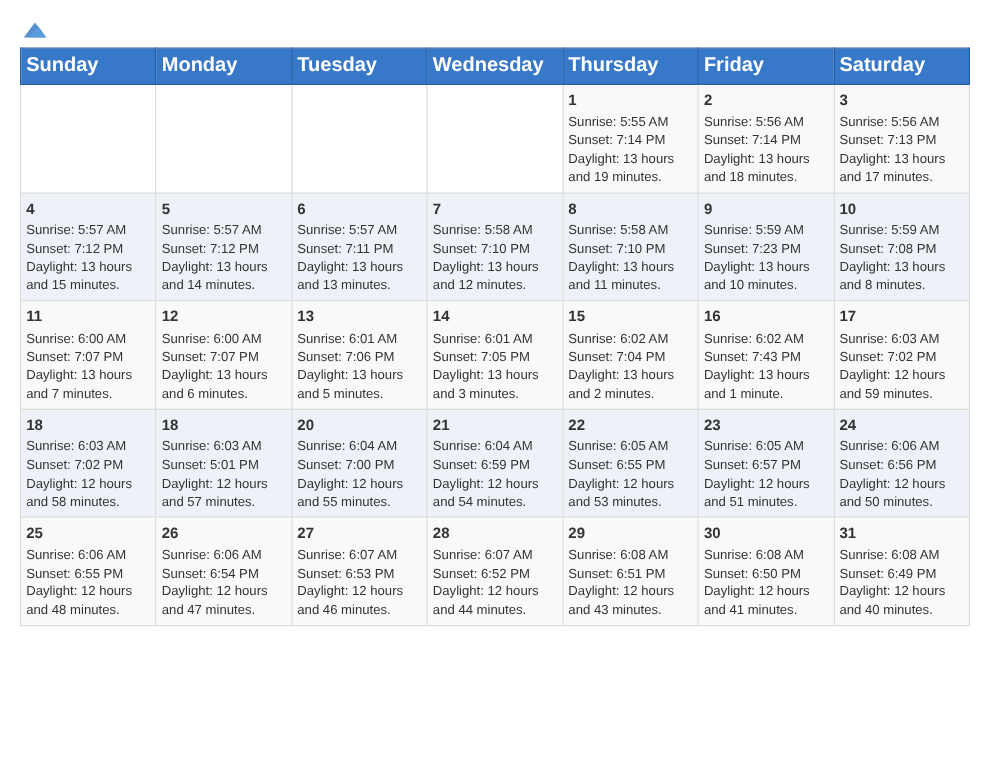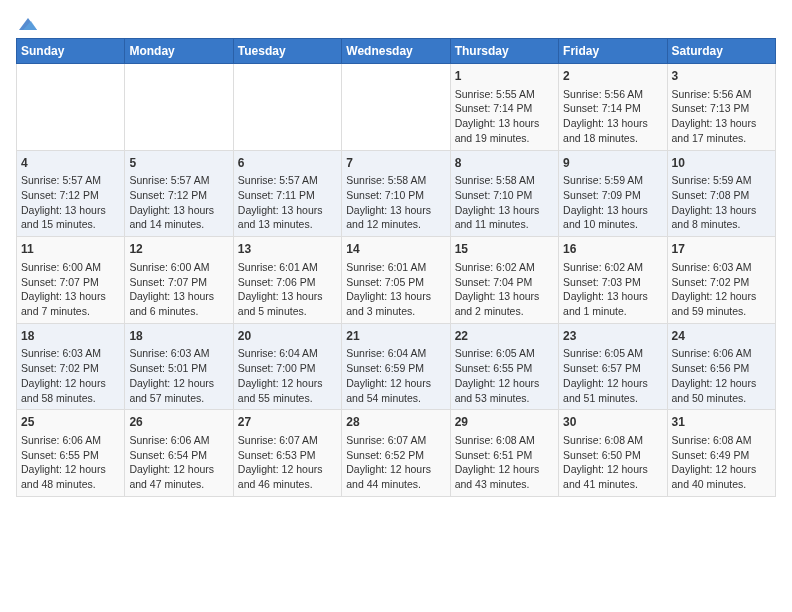--- a/index.html
+++ b/index.html
@@ -35,21 +35,21 @@
       color: #555;
     }
     table {
       width: 100%;
       border-collapse: collapse;
       table-layout: fixed;
     }
     thead tr th {
       background-color: #3878c8;
       color: #fff;
-      font-size: 12px;
+      font-size: 16px;
       font-weight: bold;
       padding: 5px 4px;
       text-align: left;
       border: 1px solid #2a60a8;
     }
     tbody tr td {
       vertical-align: top;
       font-size: 10.5px;
       color: #333;
       padding: 4px;
@@ -165,21 +165,21 @@
         <td>
           <span class="day-num">8</span>
           <div>Sunrise: 5:58 AM</div>
           <div>Sunset: 7:10 PM</div>
           <div>Daylight: 13 hours</div>
           <div>and 11 minutes.</div>
         </td>
         <td>
           <span class="day-num">9</span>
           <div>Sunrise: 5:59 AM</div>
-          <div>Sunset: 7:09 PM</div>
+          <div>Sunset: 7:23 PM</div>
           <div>Daylight: 13 hours</div>
           <div>and 10 minutes.</div>
         </td>
         <td>
           <span class="day-num">10</span>
           <div>Sunrise: 5:59 AM</div>
           <div>Sunset: 7:08 PM</div>
           <div>Daylight: 13 hours</div>
           <div>and 8 minutes.</div>
         </td>
@@ -216,21 +216,21 @@
         <td>
           <span class="day-num">15</span>
           <div>Sunrise: 6:02 AM</div>
           <div>Sunset: 7:04 PM</div>
           <div>Daylight: 13 hours</div>
           <div>and 2 minutes.</div>
         </td>
         <td>
           <span class="day-num">16</span>
           <div>Sunrise: 6:02 AM</div>
-          <div>Sunset: 7:03 PM</div>
+          <div>Sunset: 7:43 PM</div>
           <div>Daylight: 13 hours</div>
           <div>and 1 minute.</div>
         </td>
         <td>
           <span class="day-num">17</span>
           <div>Sunrise: 6:03 AM</div>
           <div>Sunset: 7:02 PM</div>
           <div>Daylight: 12 hours</div>
           <div>and 59 minutes.</div>
         </td>

